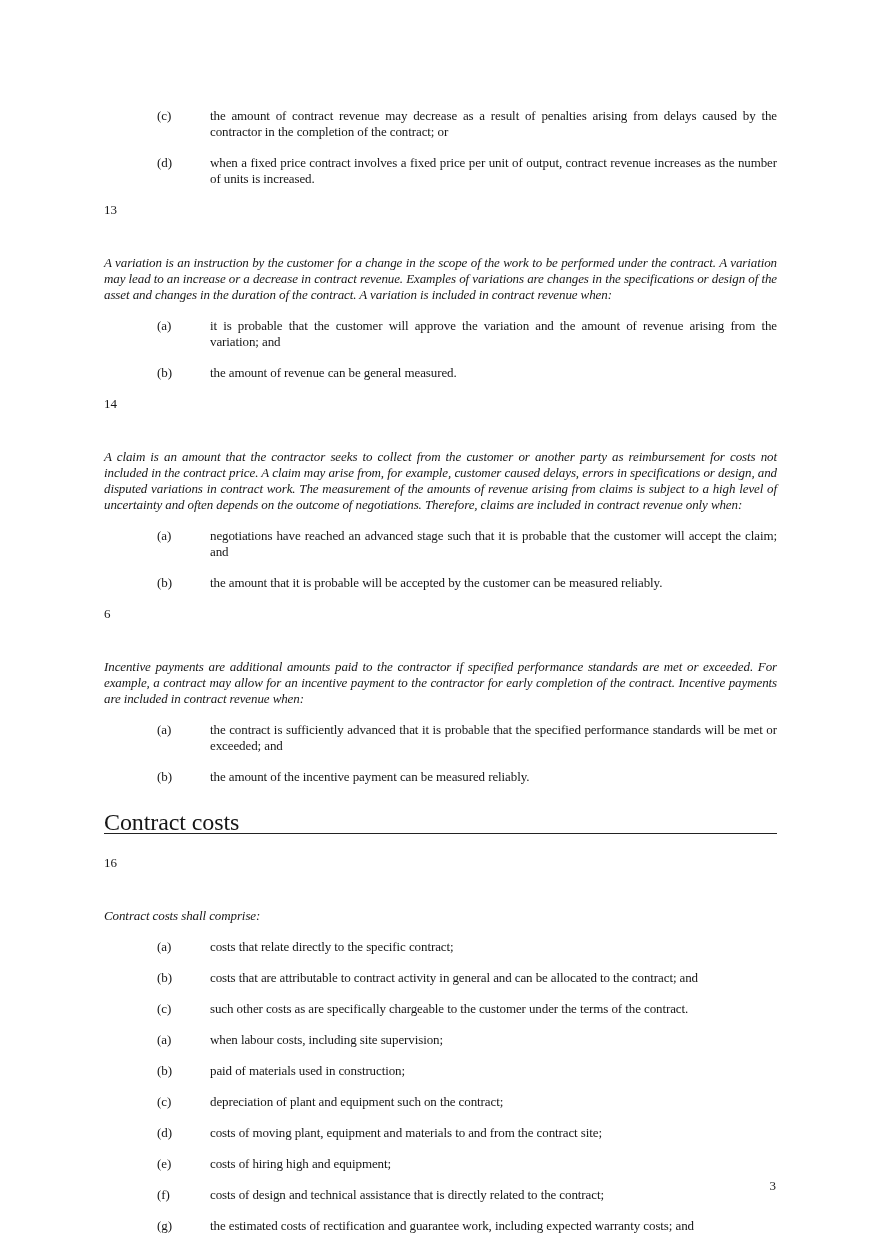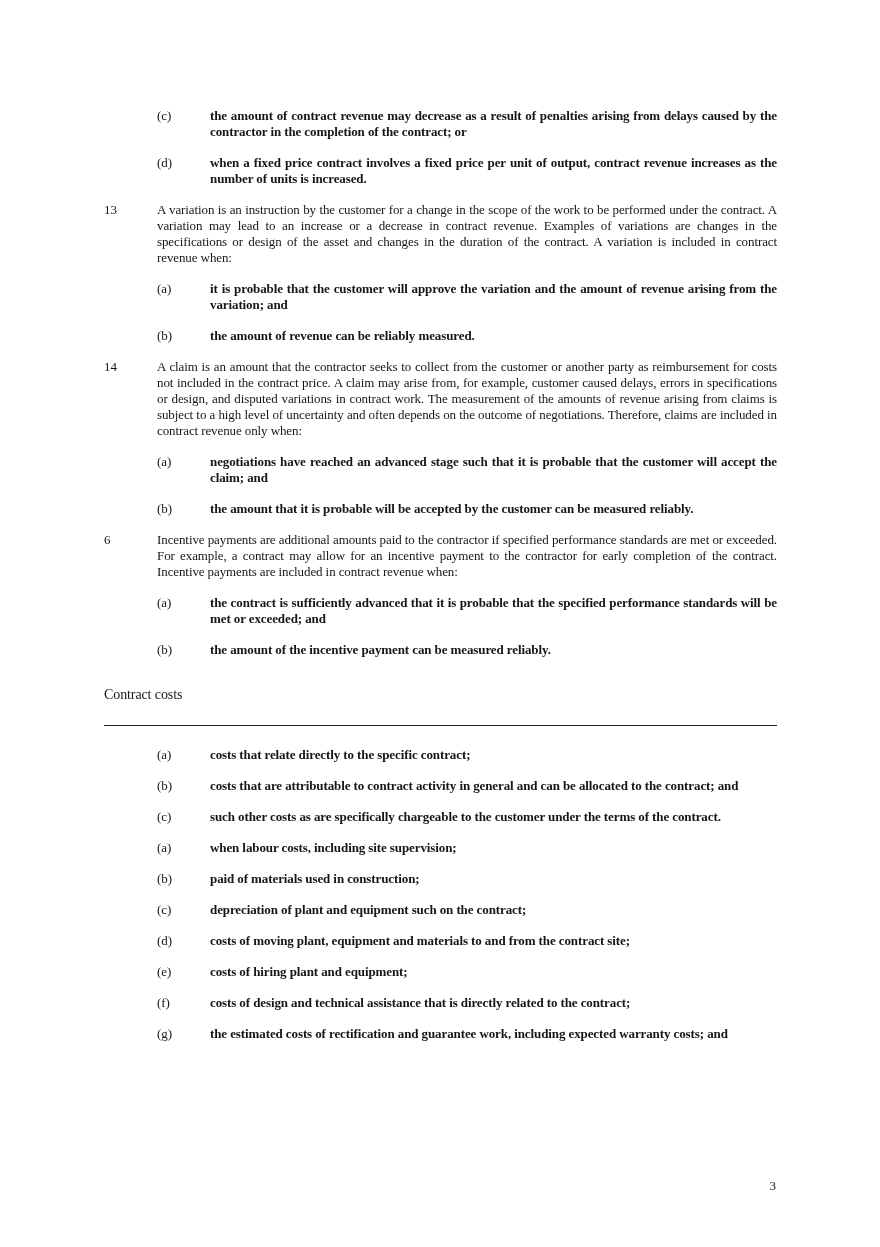--- a/index.html
+++ b/index.html
@@ -20,49 +20,49 @@
   .content {
     position: absolute;
     left: 104px;
     top: 108px;
     width: 673px;
     font-size: 13px;
     line-height: 16px;
     letter-spacing: -0.1px;
   }
   .block { margin-bottom: 15px; }
-  .para { display: flex; }
+  .para { display: flex; flex-direction: column; }
   .para .num {
     flex: 0 0 53px;
     width: 53px;
   }
   .para .ptext {
     flex: 1;
     text-align: justify;
+    font-style: italic;
   }
   .item {
     display: flex;
     margin-left: 53px;
   }
   .item .label {
     flex: 0 0 53px;
     width: 53px;
   }
   .item .itext {
     flex: 1;
     text-align: justify;
-    font-weight: bold;
   }
   .section-heading {
-    font-size: 14px;
+    font-size: 24px;
     line-height: 22px;
     margin-top: 26px;
     margin-bottom: 21px;
     border-bottom: 1.5px solid #222222;
-    padding-bottom: 19px;
+    padding-bottom: 0;
   }
   .page-number {
     position: absolute;
     top: 1178px;
     right: 104px;
     font-size: 13px;
     line-height: 16px;
   }
 </style>
 </head>
@@ -81,21 +81,21 @@
       <div class="para block">
         <div class="num">13</div>
         <div class="ptext">A variation is an instruction by the customer for a change in the scope of the work to be performed under the contract. A variation may lead to an increase or a decrease in contract revenue. Examples of variations are changes in the specifications or design of the asset and changes in the duration of the contract. A variation is included in contract revenue when:</div>
       </div>
       <div class="item block">
         <div class="label">(a)</div>
         <div class="itext">it is probable that the customer will approve the variation and the amount of revenue arising from the variation; and</div>
       </div>
       <div class="item block">
         <div class="label">(b)</div>
-        <div class="itext">the amount of revenue can be reliably measured.</div>
+        <div class="itext">the amount of revenue can be general measured.</div>
       </div>
       <div class="para block">
         <div class="num">14</div>
         <div class="ptext">A claim is an amount that the contractor seeks to collect from the customer or another party as reimbursement for costs not included in the contract price. A claim may arise from, for example, customer caused delays, errors in specifications or design, and disputed variations in contract work. The measurement of the amounts of revenue arising from claims is subject to a high level of uncertainty and often depends on the outcome of negotiations. Therefore, claims are included in contract revenue only when:</div>
       </div>
       <div class="item block">
         <div class="label">(a)</div>
         <div class="itext">negotiations have reached an advanced stage such that it is probable that the customer will accept the claim; and</div>
       </div>
       <div class="item block">
@@ -108,20 +108,24 @@
       </div>
       <div class="item block">
         <div class="label">(a)</div>
         <div class="itext">the contract is sufficiently advanced that it is probable that the specified performance standards will be met or exceeded; and</div>
       </div>
       <div class="item block">
         <div class="label">(b)</div>
         <div class="itext">the amount of the incentive payment can be measured reliably.</div>
       </div>
       <div class="section-heading block">Contract costs</div>
+      <div class="para block">
+        <div class="num">16</div>
+        <div class="ptext">Contract costs shall comprise:</div>
+      </div>
       <div class="item block">
         <div class="label">(a)</div>
         <div class="itext">costs that relate directly to the specific contract;</div>
       </div>
       <div class="item block">
         <div class="label">(b)</div>
         <div class="itext">costs that are attributable to contract activity in general and can be allocated to the contract; and</div>
       </div>
       <div class="item block">
         <div class="label">(c)</div>
@@ -138,21 +142,21 @@
       <div class="item block">
         <div class="label">(c)</div>
         <div class="itext">depreciation of plant and equipment such on the contract;</div>
       </div>
       <div class="item block">
         <div class="label">(d)</div>
         <div class="itext">costs of moving plant, equipment and materials to and from the contract site;</div>
       </div>
       <div class="item block">
         <div class="label">(e)</div>
-        <div class="itext">costs of hiring plant and equipment;</div>
+        <div class="itext">costs of hiring high and equipment;</div>
       </div>
       <div class="item block">
         <div class="label">(f)</div>
         <div class="itext">costs of design and technical assistance that is directly related to the contract;</div>
       </div>
       <div class="item block">
         <div class="label">(g)</div>
         <div class="itext">the estimated costs of rectification and guarantee work, including expected warranty costs; and</div>
       </div>
     </div>

